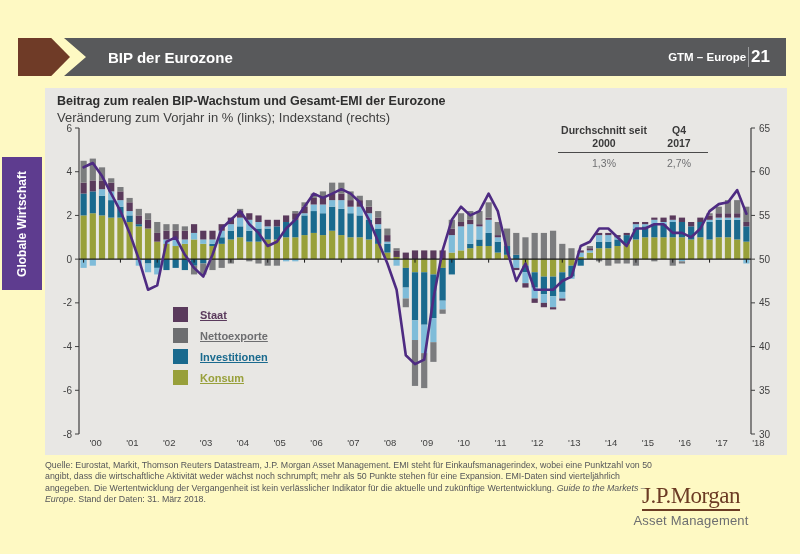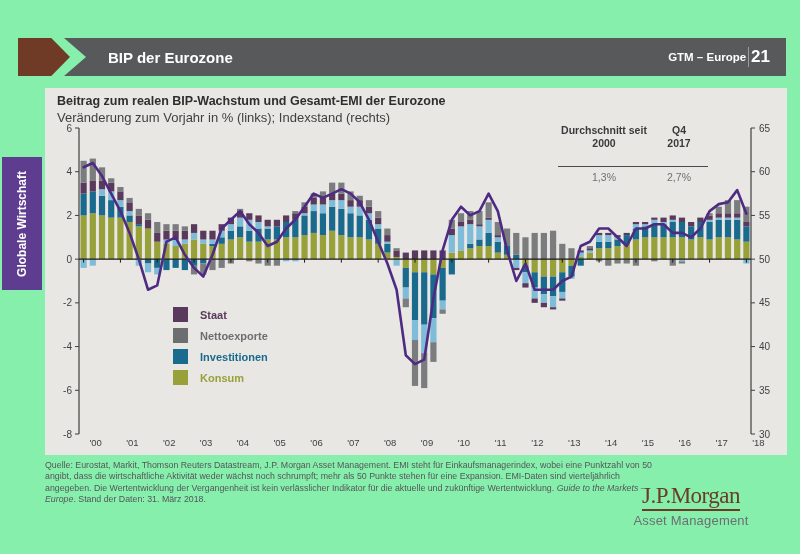--- a/index.html
+++ b/index.html
@@ -1,17 +1,17 @@
 <!DOCTYPE html>
 <html><head>
 <meta charset="utf-8">
 <style>
   * { margin:0; padding:0; box-sizing:border-box; }
   html,body { width:800px; height:554px; background:#ffffff; font-family:"Liberation Sans", sans-serif; overflow:hidden; }
-  #page { position:relative; width:800px; height:554px; background:#86efac; }
+  #page { position:relative; width:800px; height:554px; background:#fef9c3; }
 
   
   #header-arrow { position:absolute; left:18px; top:38px; width:52px; height:38px; background:#6f3b27;
     clip-path:polygon(0 0, 64% 0, 100% 50%, 64% 100%, 0 100%); }
   #header-bar { position:absolute; left:64px; top:38px; width:722px; height:38px; background:#58595b;
     clip-path:polygon(0 0, 100% 0, 100% 100%, 0 100%, 22px 50%);
     display:flex; align-items:center; }
   #header-title { color:#ffffff; font-size:15px; font-weight:bold; margin-left:44px; }
   #header-right { position:absolute; right:16px; top:0; height:38px; display:flex; align-items:center; gap:2px; }
   #gtm-label { color:#ffffff; font-size:11.5px; font-weight:bold; }
@@ -24,33 +24,33 @@
   #sidebar-tab span { writing-mode:vertical-rl; transform:rotate(180deg); color:#ffffff;
     font-size:12px; font-weight:bold; white-space:nowrap; }
 
   
   #panel { position:absolute; left:45px; top:88px; width:742px; height:367px; background:#e8e7e4; }
   #chart-title { position:absolute; left:12px; top:6px; font-size:12.5px; font-weight:bold; color:#2e2e2e; }
   #chart-subtitle { position:absolute; left:12px; top:22px; font-size:13px; color:#3f3f3f; }
 
   
   #stats { position:absolute; left:513px; top:36px; width:150px; }
-  #stats .hdr-row { display:flex; border-bottom:1.5px solid #4a4a4a; padding-bottom:16px; }
+  #stats .hdr-row { display:flex; border-bottom:1.5px solid #4a4a4a; padding-bottom:2px; }
   #stats .val-row { display:flex; padding-top:4px; }
   #stats .c1 { width:92px; text-align:center; }
   #stats .c2 { width:58px; text-align:center; }
   #stats .hdr { font-size:10.5px; font-weight:bold; color:#3a3a3a; line-height:1.25; }
   #stats .val { font-size:10.5px; color:#6f7072; }
 
   
   #legend { position:absolute; left:128px; top:216px; }
   .legend-row { display:flex; align-items:center; height:21px; }
   .legend-swatch { width:15px; height:15px; margin-right:12px; flex:none; }
   .legend-line { width:28px; height:3px; margin-right:9px; margin-left:-5px; flex:none; }
-  .legend-label { font-size:11px; font-weight:bold; white-space:nowrap; }
+  .legend-label { font-size:11px; font-weight:bold; white-space:nowrap;text-decoration:underline; }
 
   
   #chart-svg { position:absolute; left:4px; top:32px; }
   .axis-label { font-size:10px; fill:#3f3f3f; }
   .year-label { font-size:9.5px; fill:#3f3f3f; }
 
   
   #footnote { position:absolute; left:45px; top:460px; width:620px; font-size:8.8px; line-height:1.3; color:#55565a; }
 
   

